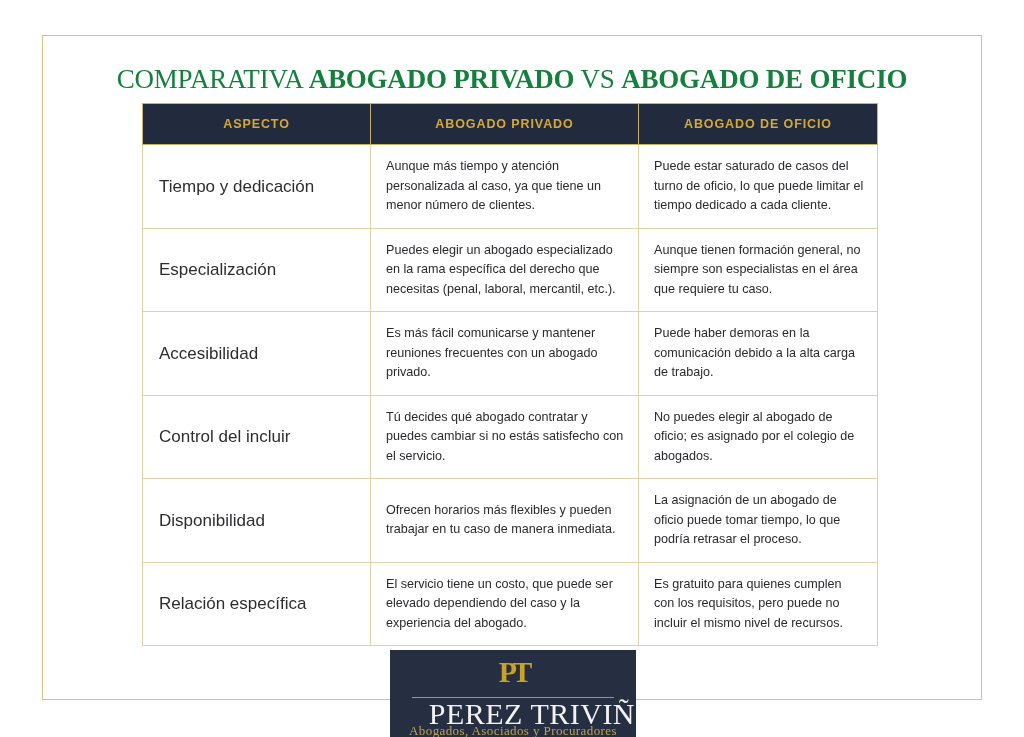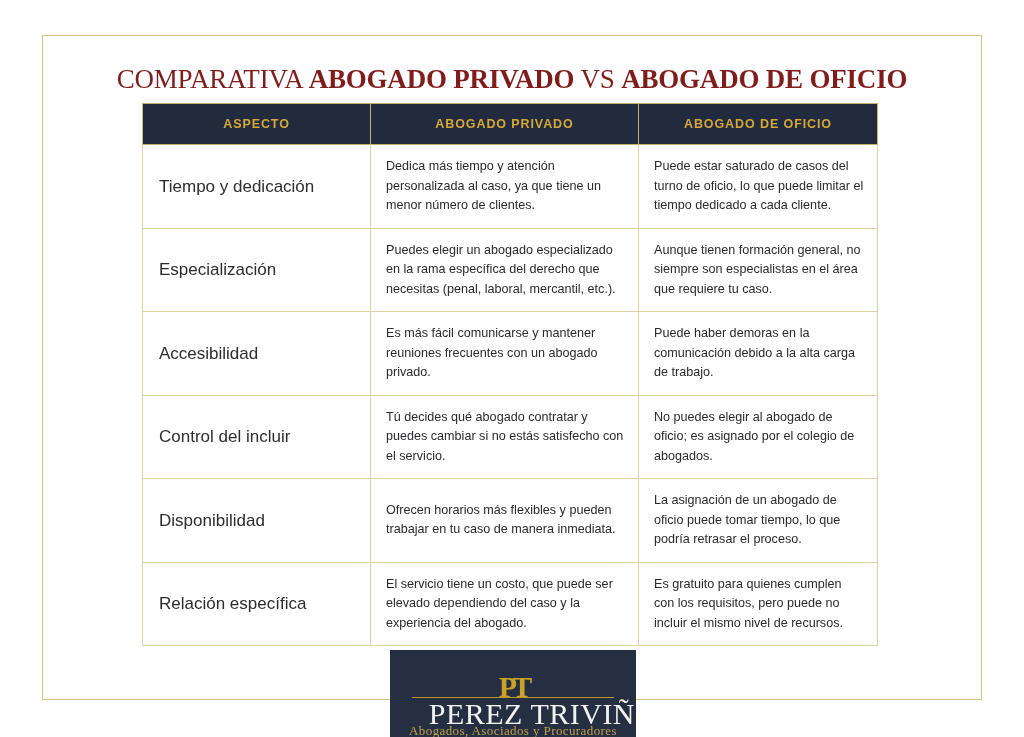--- a/index.html
+++ b/index.html
@@ -30,21 +30,21 @@
   
   #doc-title {
     position: absolute;
     left: 42px;
     top: 63px;
     width: 940px;
     text-align: center;
     font-family: "Liberation Serif", "DejaVu Serif", serif;
     font-size: 27px;
     line-height: 33px;
-    color: #7f1d1d;
+    color: #15803d;
     letter-spacing: -0.2px;
     white-space: nowrap;
   }
   #doc-title .reg { font-weight: 400; }
   #doc-title .bold { font-weight: 700; }
 
   
   #comparison-table {
     position: absolute;
     left: 142px;
@@ -103,21 +103,21 @@
     left: 390px;
     top: 650px;
     width: 246px;
     height: 87px;
     background: #262e42;
     overflow: hidden;
   }
   #brand-monogram {
     position: absolute;
     left: 0;
-    top: 21px;
+    top: 6px;
     width: 100%;
     text-align: center;
     color: #c9a227;
     font-family: "Liberation Serif", "DejaVu Serif", serif;
     font-size: 30px;
     font-weight: 700;
     line-height: 32px;
     letter-spacing: -5px;
   }
   #brand-rule {
@@ -173,21 +173,21 @@
   <thead>
     <tr>
       <th>ASPECTO</th>
       <th>ABOGADO PRIVADO</th>
       <th>ABOGADO DE OFICIO</th>
     </tr>
   </thead>
   <tbody>
     <tr>
       <td class="cell-aspect">Tiempo y dedicación</td>
-      <td class="cell-desc">Dedica más tiempo y atención personalizada al caso, ya que tiene un menor número de clientes.</td>
+      <td class="cell-desc">Aunque más tiempo y atención personalizada al caso, ya que tiene un menor número de clientes.</td>
       <td class="cell-desc">Puede estar saturado de casos del turno de oficio, lo que puede limitar el tiempo dedicado a cada cliente.</td>
     </tr>
     <tr>
       <td class="cell-aspect">Especialización</td>
       <td class="cell-desc">Puedes elegir un abogado especializado en la rama específica del derecho que necesitas (penal, laboral, mercantil, etc.).</td>
       <td class="cell-desc">Aunque tienen formación general, no siempre son especialistas en el área que requiere tu caso.</td>
     </tr>
     <tr>
       <td class="cell-aspect">Accesibilidad</td>
       <td class="cell-desc">Es más fácil comunicarse y mantener reuniones frecuentes con un abogado privado.</td>

